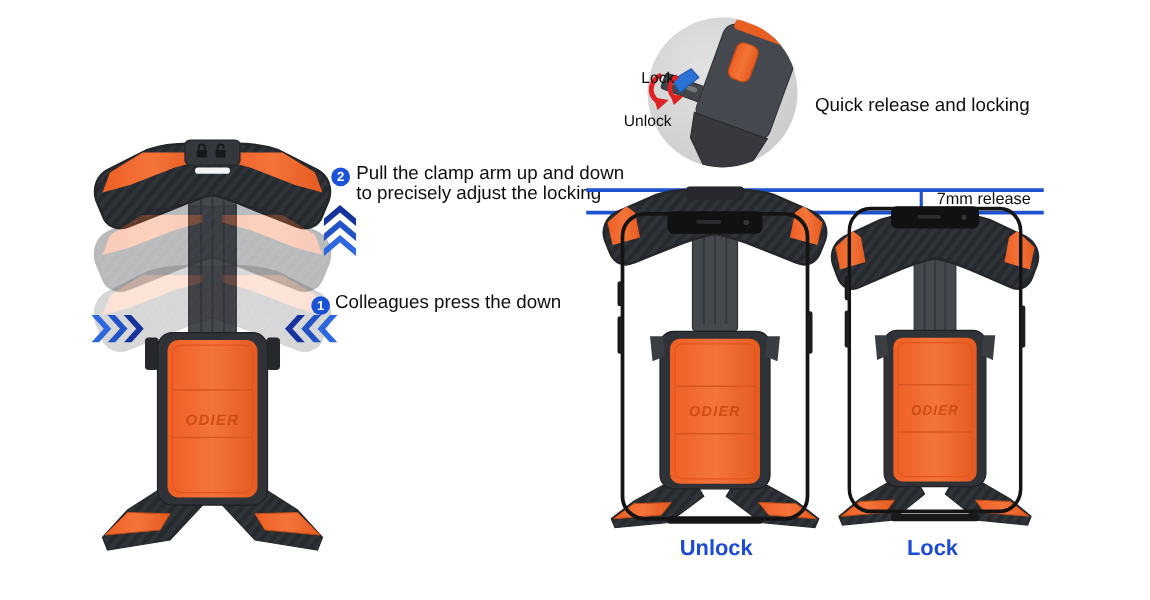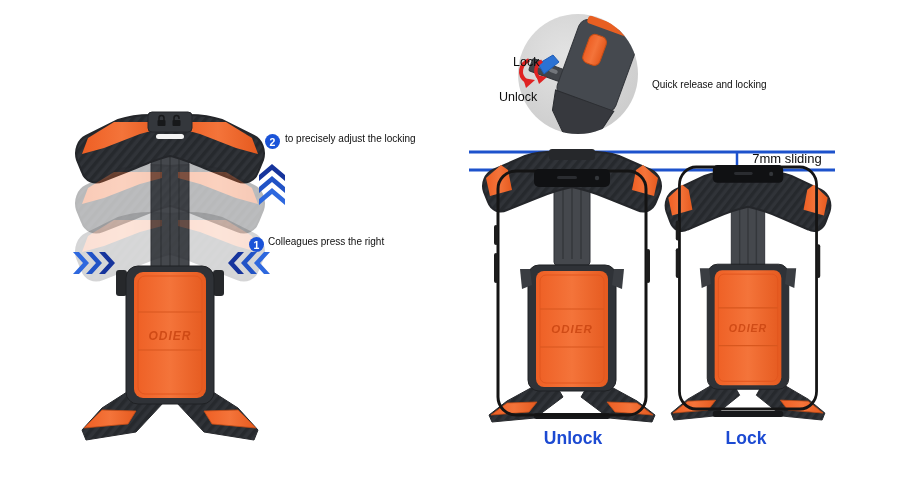--- a/index.html
+++ b/index.html
@@ -1,21 +1,21 @@
 <!DOCTYPE html>
 <html><head>
 <meta charset="utf-8">
 <style>
   html,body{margin:0;padding:0;background:#fff;}
   #canvas{
     position:relative;width:920px;height:480px;background:#ffffff;overflow:hidden;
     font-family:"Liberation Sans", sans-serif;
   }
   .abs{position:absolute;}
-  .note{font-size:10px;color:#0e0e0e;line-height:16px;white-space:nowrap;}
+  .note{font-size:15px;color:#0e0e0e;line-height:16px;white-space:nowrap;}
   .badge{
     width:15px;height:15px;border-radius:50%;background:#1a53d8;color:#fff;
     font-size:10.5px;font-weight:bold;display:flex;align-items:center;justify-content:center;
   }
   .bigcap{font-size:17.5px;font-weight:bold;color:#1c4ad2;text-align:center;width:110px;}
   .inset-label{font-size:12.5px;color:#0d0d0d;}
   .slide-label{font-size:13px;color:#0d0d0d;text-align:center;width:94px;}
   svg{display:block;}
 </style>
 </head>
@@ -123,26 +123,27 @@
   </svg>
 
   <svg class="abs" style="left:259px;top:164px" width="26" height="42" viewBox="0 0 26 42">
     <path d="M13,0 L26,11 L26,17 L13,6 L0,17 L0,11 Z" fill="#16349c"></path>
     <path d="M13,12 L26,23 L26,29 L13,18 L0,29 L0,23 Z" fill="#2153c6"></path>
     <path d="M13,24 L26,35 L26,41 L13,30 L0,41 L0,35 Z" fill="#2e68de"></path>
   </svg>
 
   <div class="abs badge" style="left:265px;top:134px">2</div>
   <div class="abs note" style="left:285px;top:131px">
+    <div>Pull the clamp arm up and down</div>
     <div>to precisely adjust the locking</div>
   </div>
 
   <div class="abs badge" style="left:249px;top:237px">1</div>
   <div class="abs note" style="left:268px;top:234px">
-    <div>Colleagues press the right</div>
+    <div>Colleagues press the down</div>
   </div>
 
   <svg class="abs" style="left:506px;top:12px" width="144" height="124" viewBox="0 0 144 124">
     <defs>
         <clipPath id="insetClip">
           <circle cx="72" cy="62" r="60"></circle>
         </clipPath>
       </defs>
     <circle cx="72" cy="62" r="60" fill="url(#gg)"></circle>
     <g clip-path="url(#insetClip)">
@@ -166,21 +167,21 @@
   </svg>
   <div class="abs inset-label" style="left:513px;top:55px">Lock</div>
   <div class="abs inset-label" style="left:499px;top:90px">Unlock</div>
   <div class="abs note" style="left:652px;top:77px">Quick release and locking</div>
 
   <svg class="abs" style="left:467px;top:147px" width="370" height="28" viewBox="0 0 370 28">
     <line x1="2" y1="5" x2="368" y2="5" stroke="#1d52cc" stroke-width="3"></line>
     <line x1="2" y1="23" x2="368" y2="23" stroke="#1d52cc" stroke-width="3"></line>
     <line x1="270" y1="5" x2="270" y2="23" stroke="#1d52cc" stroke-width="2.5"></line>
   </svg>
-  <div class="abs slide-label" style="left:740px;top:151px">7mm sliding</div>
+  <div class="abs slide-label" style="left:740px;top:151px">7mm release</div>
 
   <svg class="abs" style="left:477px;top:149px" width="190" height="274" viewBox="0 0 190 274">
     <use href="#rhClamp"></use>
     <use href="#rhBody" y="20"></use>
     <use href="#rhPhone" y="20"></use>
     <text x="95" y="184" text-anchor="middle" font-size="11.5" font-style="italic" font-weight="bold" fill="#c8430f" opacity="0.8" letter-spacing="1">ODIER</text>
   </svg>
 
   <svg class="abs" style="left:660px;top:163px" width="176" height="258" viewBox="0 0 190 260" preserveAspectRatio="none">
     <use href="#rhClamp" y="6"></use>

